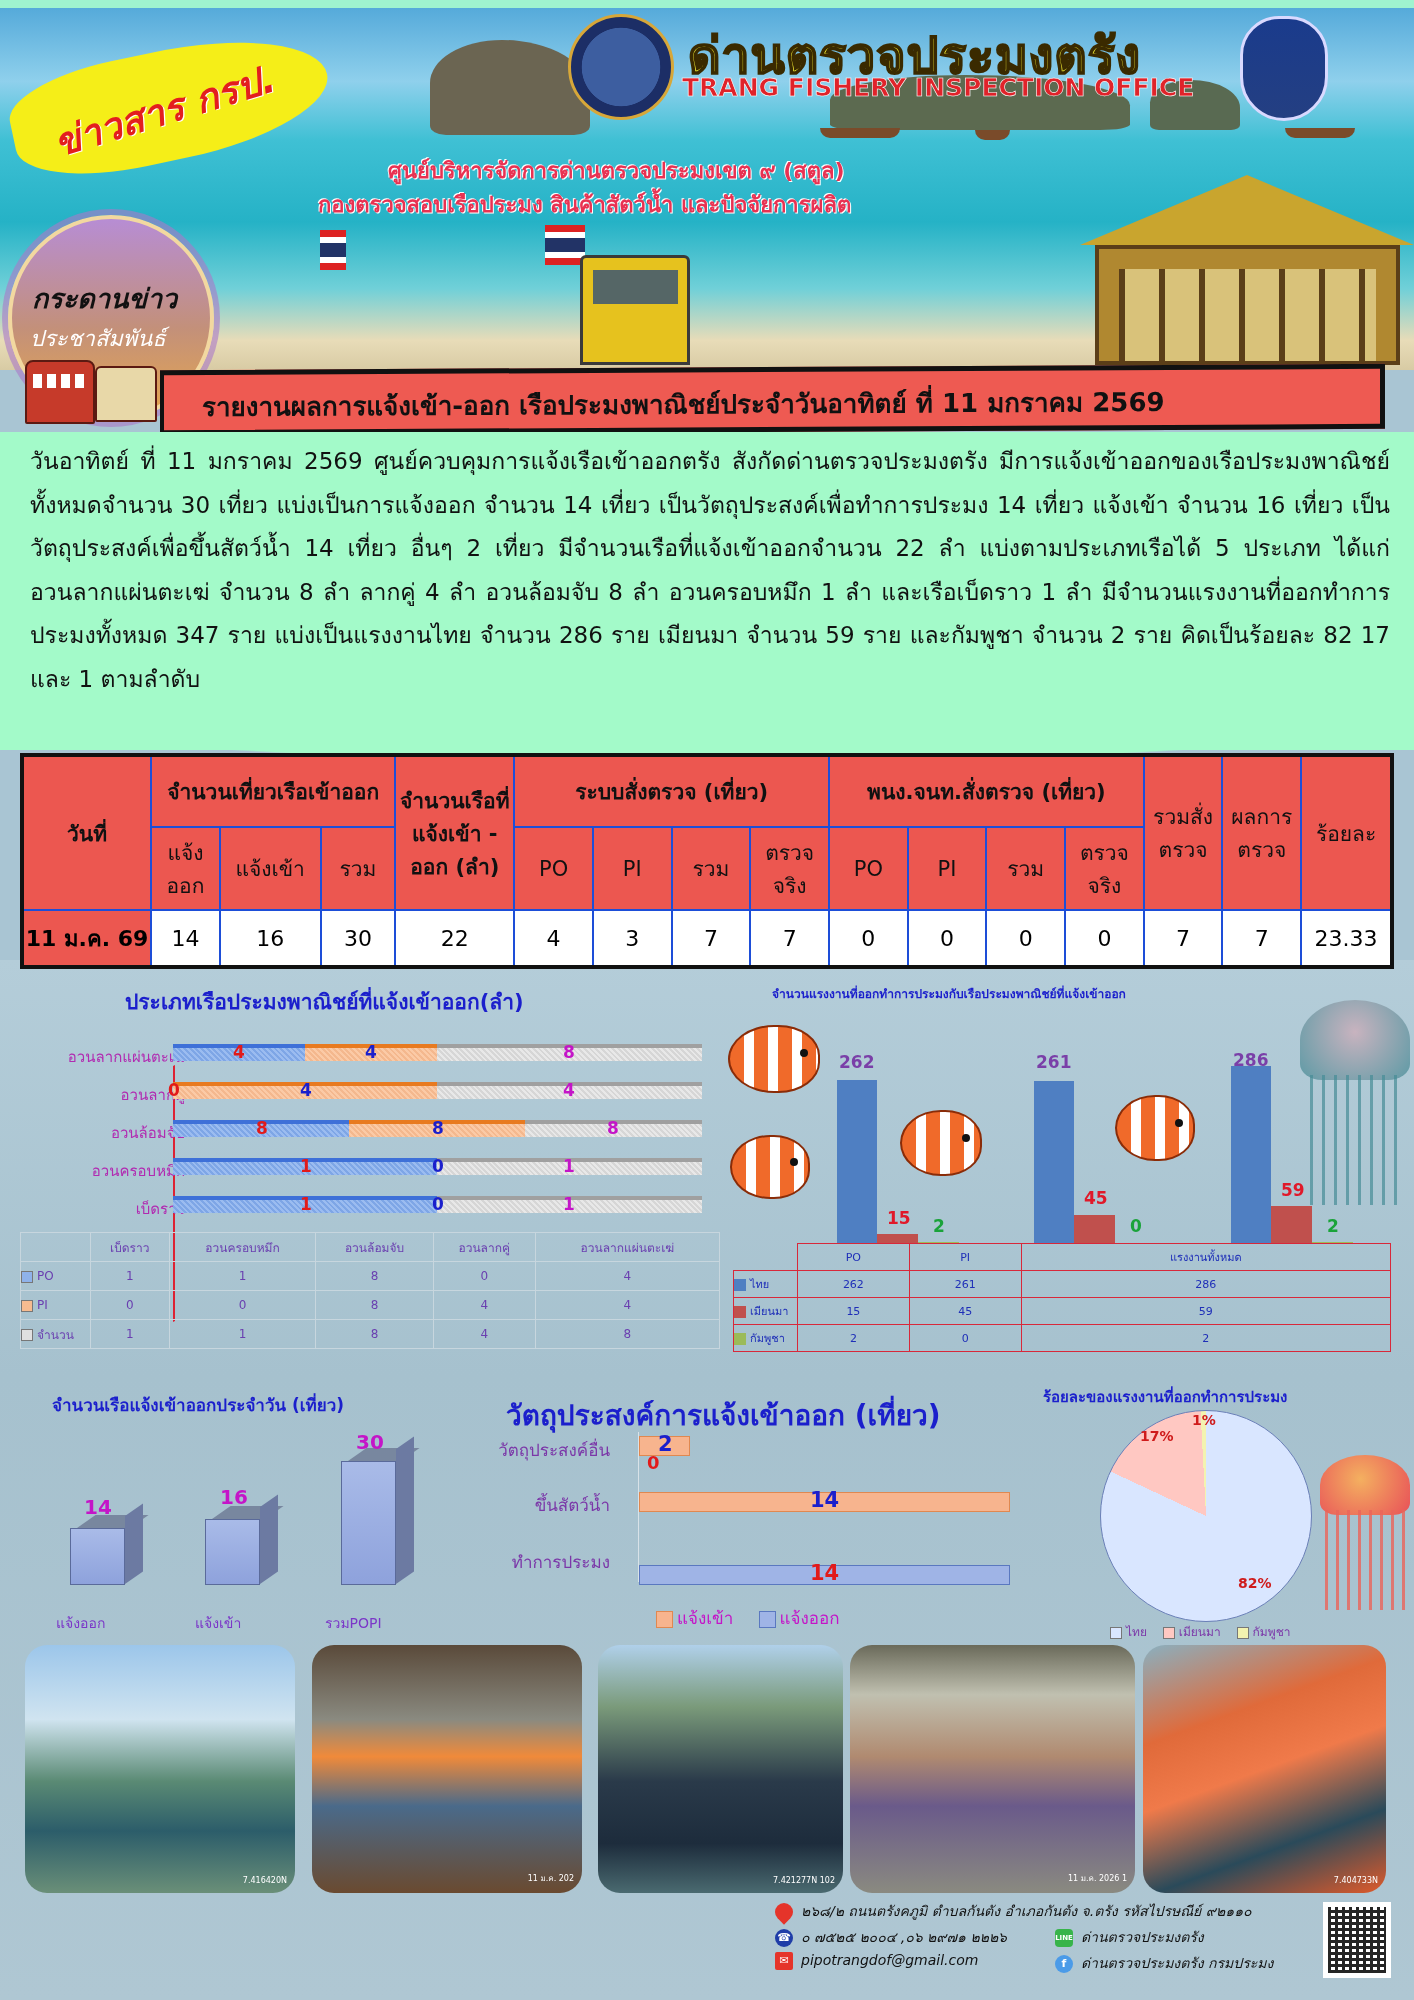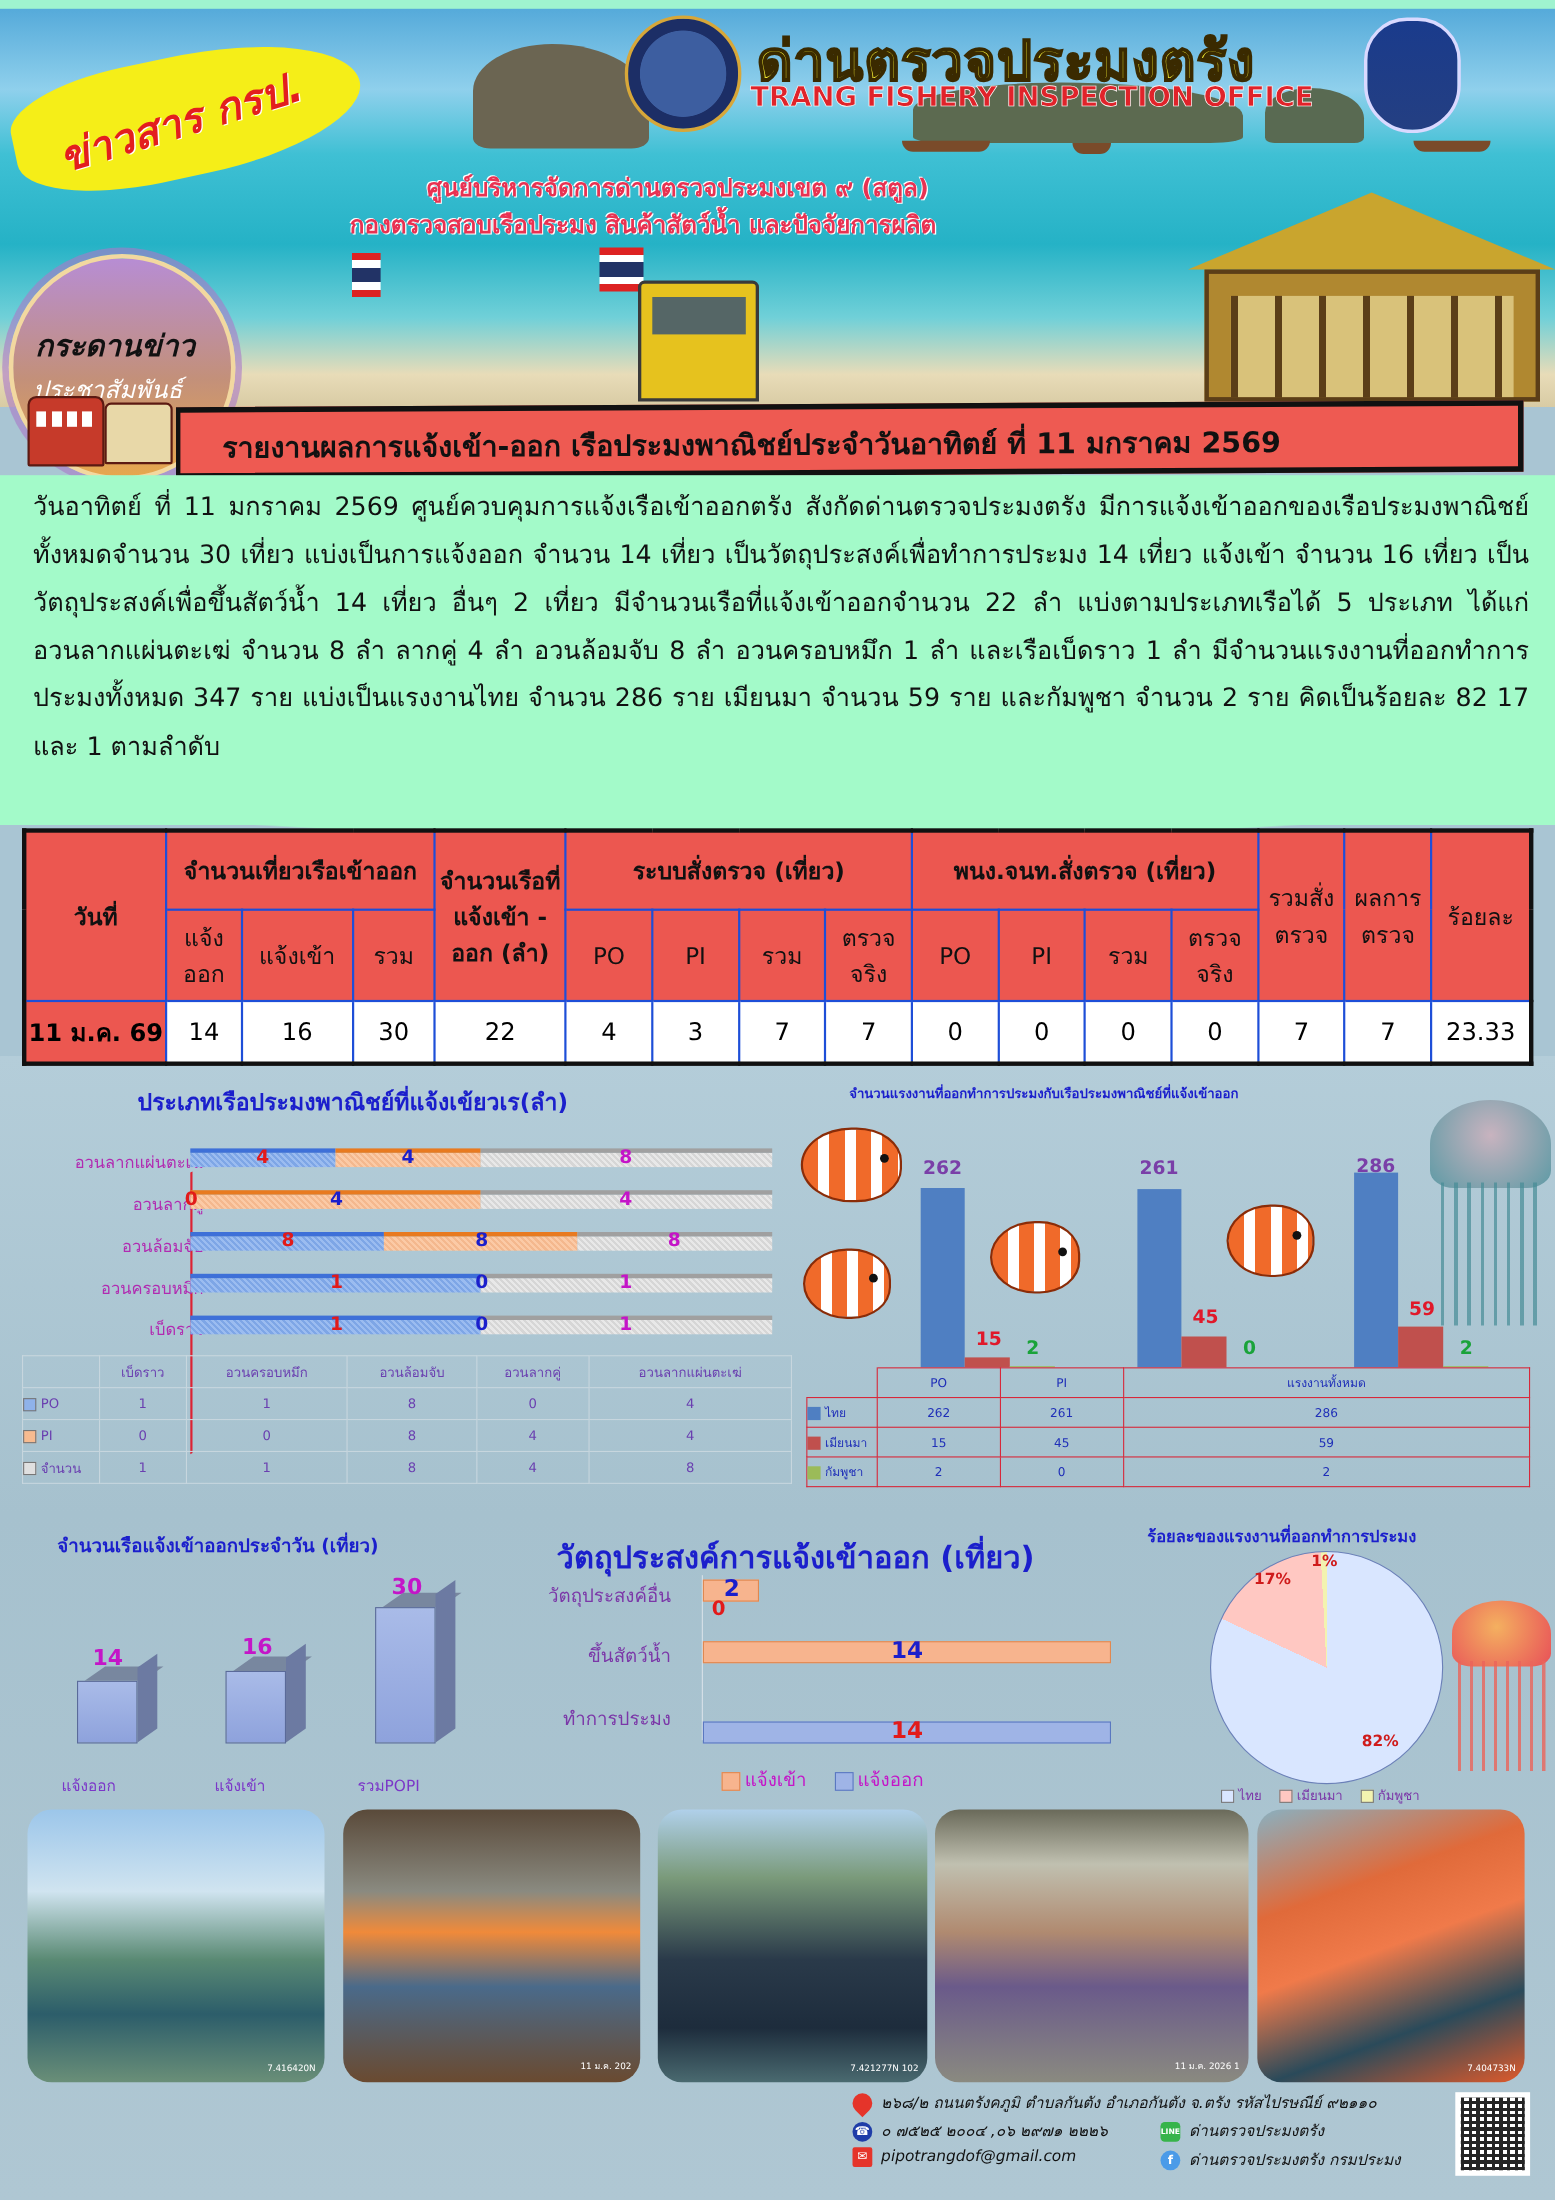--- a/index.html
+++ b/index.html
@@ -31,21 +31,21 @@
   .badge-news .splash { position: absolute; left: 0; top: 10px; width: 320px; height: 110px; background: #f5ee18; border-radius: 40% 60% 55% 45%; transform: rotate(-12deg); }
   .badge-news .txt { position: absolute; left: 40px; top: 40px; font-size: 38px; font-weight: bold; color: #e31e1e; transform: rotate(-17deg); font-style: italic; text-shadow: 1px 1px 0 #fff; }
   .seal { position: absolute; border-radius: 50%; }
   .seal-l { left: 568px; top: 14px; width: 106px; height: 106px; background: radial-gradient(circle, #3d5ea0 0 55%, #1c2e66 56% 100%); border: 3px solid #d7a739; }
   .seal-r { left: 1240px; top: 16px; width: 88px; height: 105px; background: linear-gradient(180deg, #1a3b8c, #243f82); border-radius: 40px 40px 45px 45px; border: 3px solid #d9d9ff; }
   .org-th { position: absolute; left: 688px; top: 16px; font-size: 50px; font-weight: bold; color: #f4ee34; -webkit-text-stroke: 2px #3a2a00; letter-spacing: 1px; }
   .org-en { position: absolute; left: 682px; top: 73px; font-size: 25px; font-weight: bold; color: #e0232a; -webkit-text-stroke: 0.6px #fff; }
   .sub1, .sub2 { position: absolute; font-size: 22px; font-weight: bold; color: #e83252; text-shadow: 1px 1px 0 #fff, -1px -1px 0 #fff; }
   .sub1 { left: 388px; top: 153px; }
   .sub2 { left: 318px; top: 187px; }
-  .board { position: absolute; left: 8px; top: 231px; width: 206px; height: 206px; border-radius: 50%; background: linear-gradient(180deg, #b78dd4 0%, #c3907a 55%, #e6a74e 100%); border: 4px solid #f2d8a0; box-shadow: 0 0 0 6px rgba(170,120,200,0.6); }
+  .board { position: absolute; left: 8px; top: 215px; width: 206px; height: 206px; border-radius: 50%; background: linear-gradient(180deg, #b78dd4 0%, #c3907a 55%, #e6a74e 100%); border: 4px solid #f2d8a0; box-shadow: 0 0 0 6px rgba(170,120,200,0.6); }
   .board .l1 { position: absolute; left: 20px; top: 58px; font-size: 27px; font-weight: bold; font-style: italic; color: #111; }
   .board .l2 { position: absolute; left: 18px; top: 102px; font-size: 22px; font-style: italic; color: #fff; }
   .train-icon { position: absolute; left: 25px; top: 360px; width: 140px; height: 70px; }
   .train-icon .car1 { position: absolute; left: 0; top: 0; width: 70px; height: 64px; background: #c63a2a; border: 2px solid #5b1a12; border-radius: 8px 8px 2px 2px; }
   .train-icon .car2 { position: absolute; left: 70px; top: 6px; width: 62px; height: 56px; background: #e8d8a8; border: 2px solid #5b1a12; border-radius: 6px 6px 2px 2px; }
   .train-icon .car1::after { content:""; position:absolute; left:6px; top:12px; width:54px; height:14px; background: repeating-linear-gradient(90deg, #fff 0 9px, #c63a2a 9px 14px); }
 
   .title-banner { position: absolute; left: 160px; top: 367px; width: 1225px; height: 65px; background: #ee5a52; border: 5px solid #111; border-left-width: 4px; transform: skewY(-0.3deg); }
   .title-banner span { position: absolute; left: 38px; top: 11px; font-size: 26px; font-weight: bold; color: #111; white-space: nowrap; }
 
@@ -208,21 +208,21 @@
     <td>0</td>
     <td>0</td>
     <td>0</td>
     <td>7</td>
     <td>7</td>
     <td>23.33</td>
   </tr>
 </tbody>
   </table>
 
-<div class="chart-title" style="left:125px;top:985px;font-size:21px;">ประเภทเรือประมงพาณิชย์ที่แจ้งเข้ยวเร(ลำ)</div>
+<div class="chart-title" style="left:125px;top:985px;font-size:21px;">ประเภทเรือประมงพาณิชย์ที่แจ้งเข้าออก(ลำ)</div>
 <div class="vt-axis"></div>
 
 <div class="vt-label" style="left:15px;top:1045px">อวนลากแผ่นตะเฆ่</div>
 <div class="vt-bar vt-po" style="left:173px;top:1044px;width:132px"></div>
 <div class="vt-bar vt-pi" style="left:305px;top:1044px;width:132px"></div>
 <div class="vt-bar vt-tot" style="left:437px;top:1044px;width:265px"></div>
 <div class="vt-val" style="left:233px;top:1042px;color:#e21a1a">4</div>
 <div class="vt-val" style="left:365px;top:1042px;color:#1b1fcc">4</div>
 <div class="vt-val" style="left:563px;top:1042px;color:#c415c8">8</div>
 

